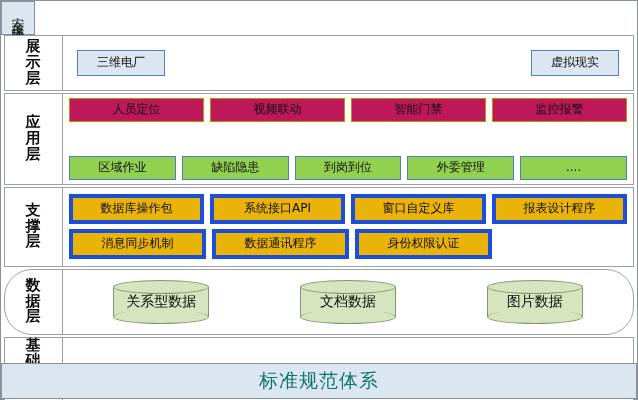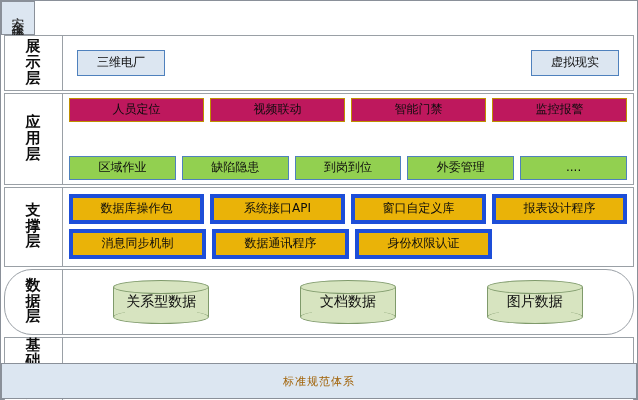--- a/index.html
+++ b/index.html
@@ -178,22 +178,22 @@
   .bottom-bar{
     height:36px;
     flex:0 0 36px;
     background:#dce6f1;
     border:1px solid #8a9099;
     border-top:1px solid #8a9099;
     box-sizing:border-box;
     display:flex;
     align-items:center;
     justify-content:center;
-    font-size:11px;
-    color:#a16207;
+    font-size:19px;
+    color:#0f766e;
     letter-spacing:1px;
   }
 </style>
 </head>
 <body>
 
 <div id="root">
 
   <div class="upper">
 

